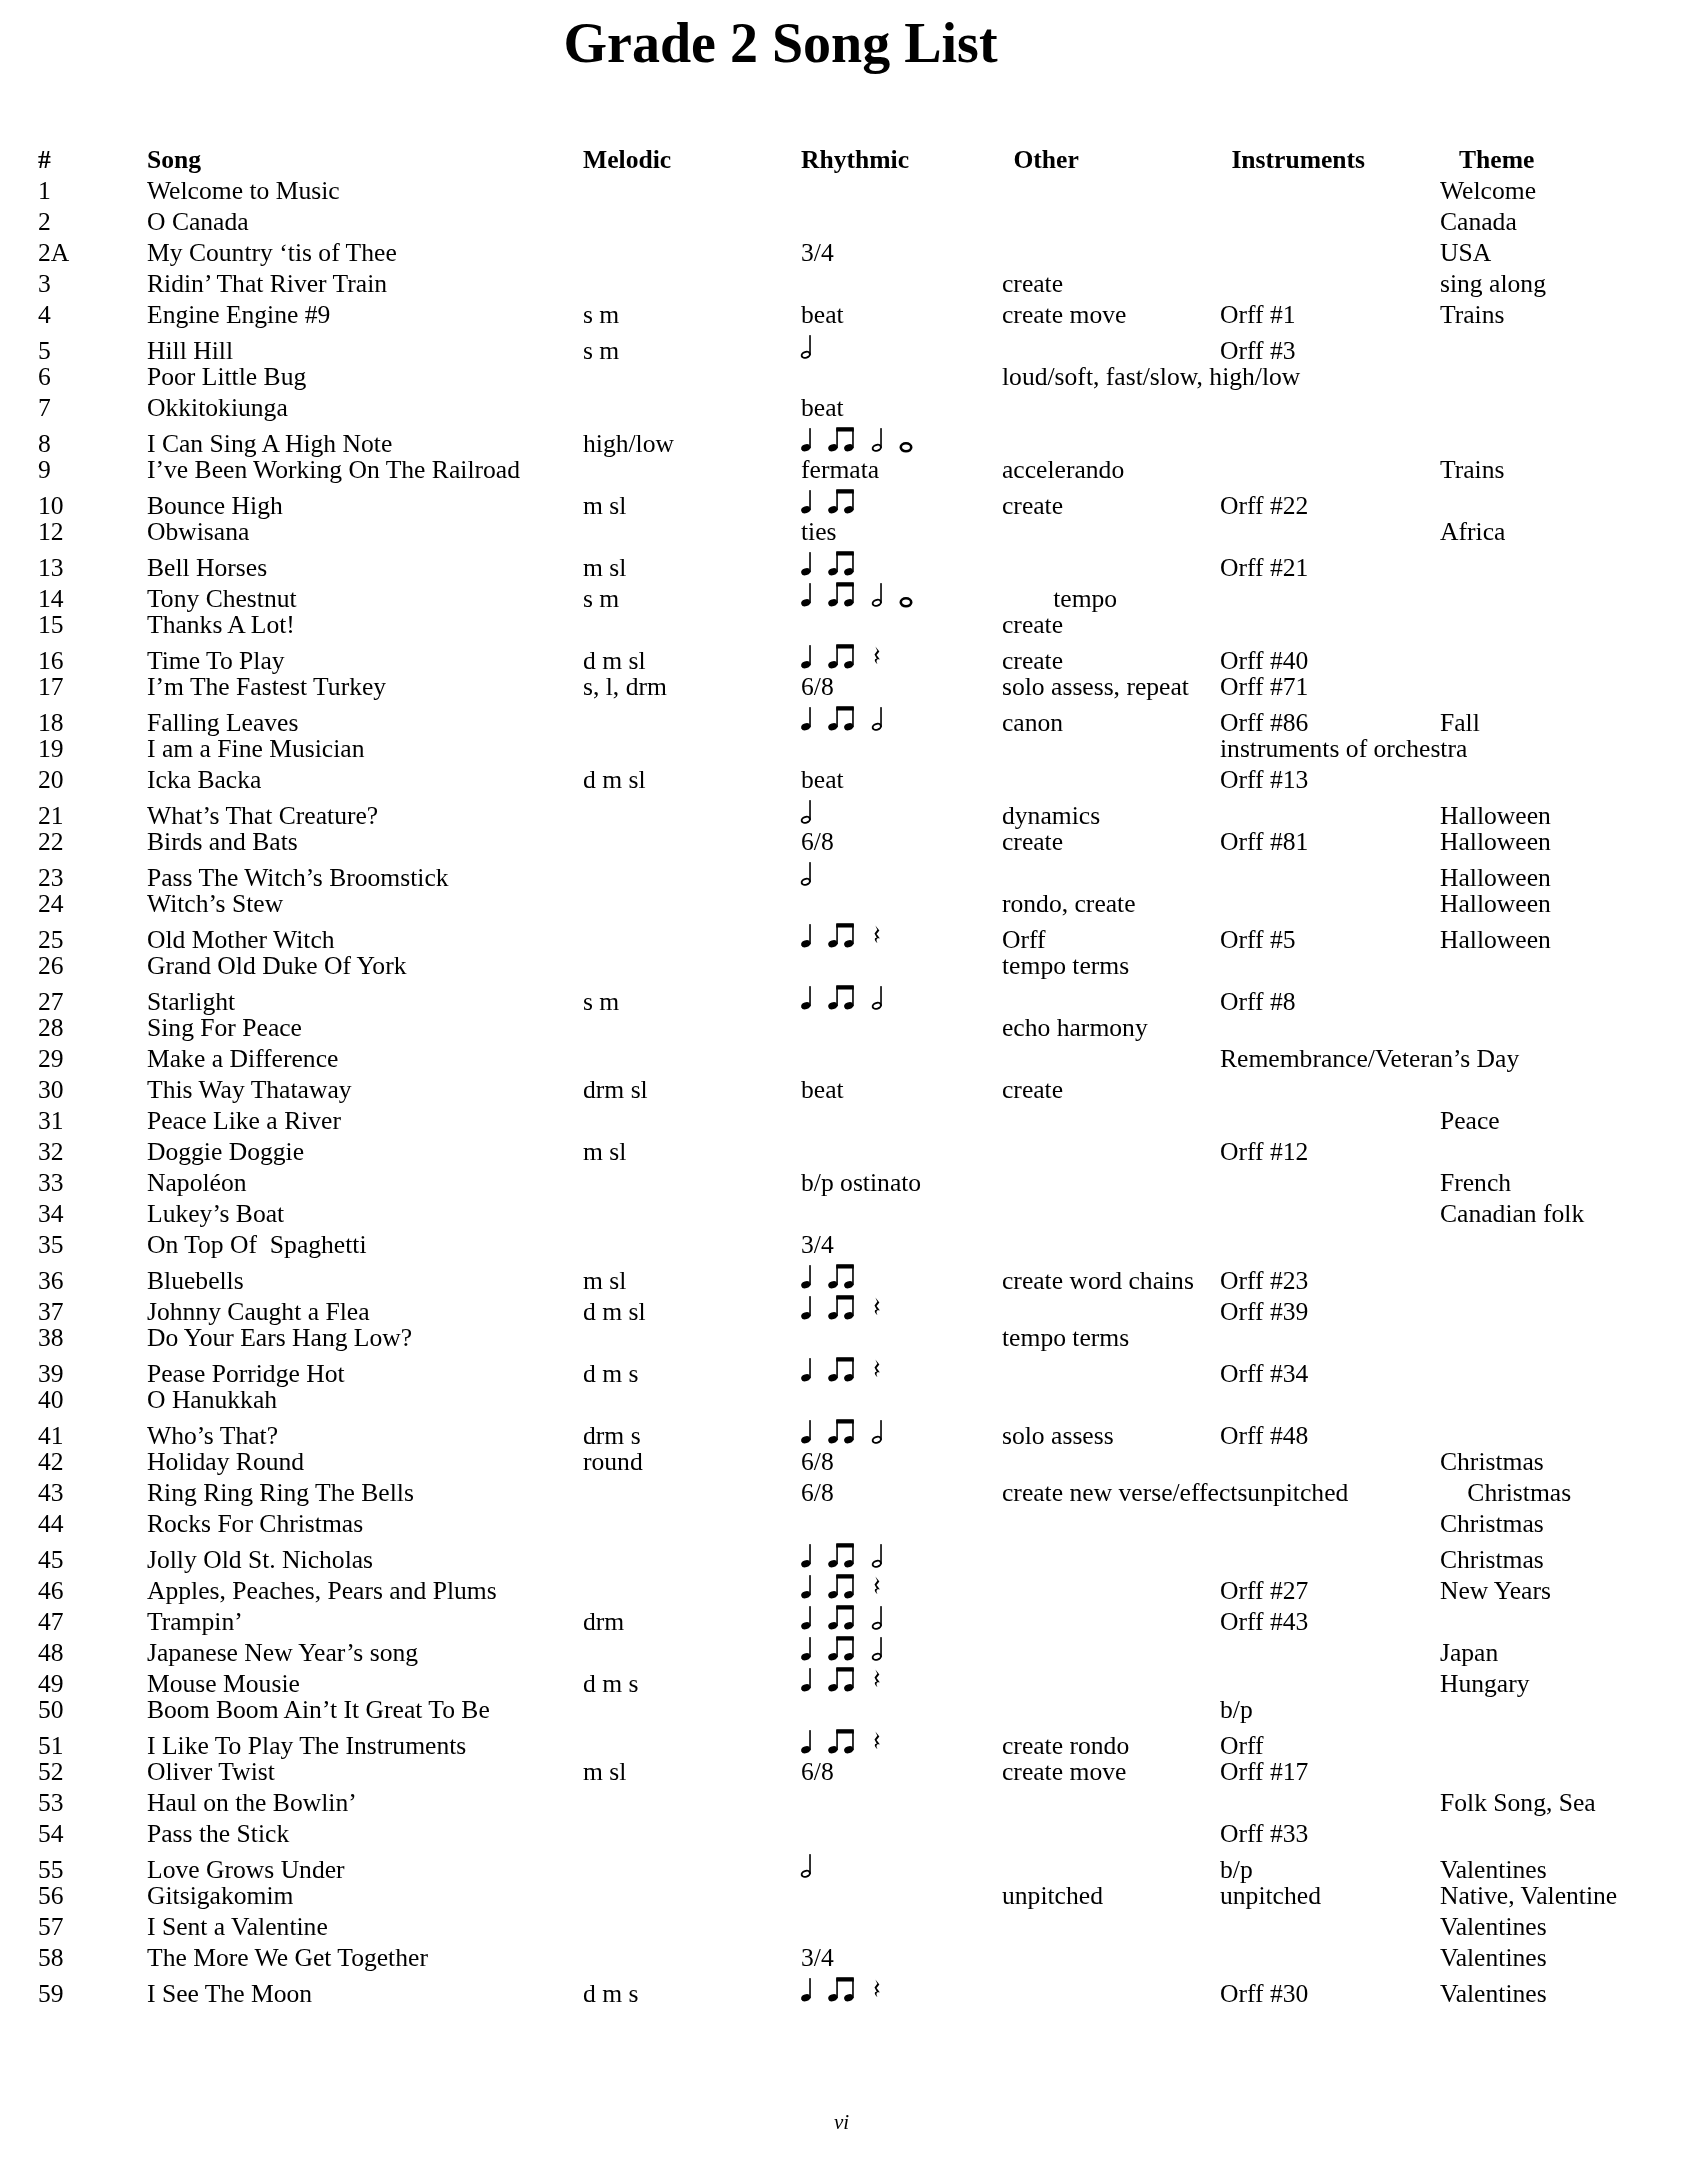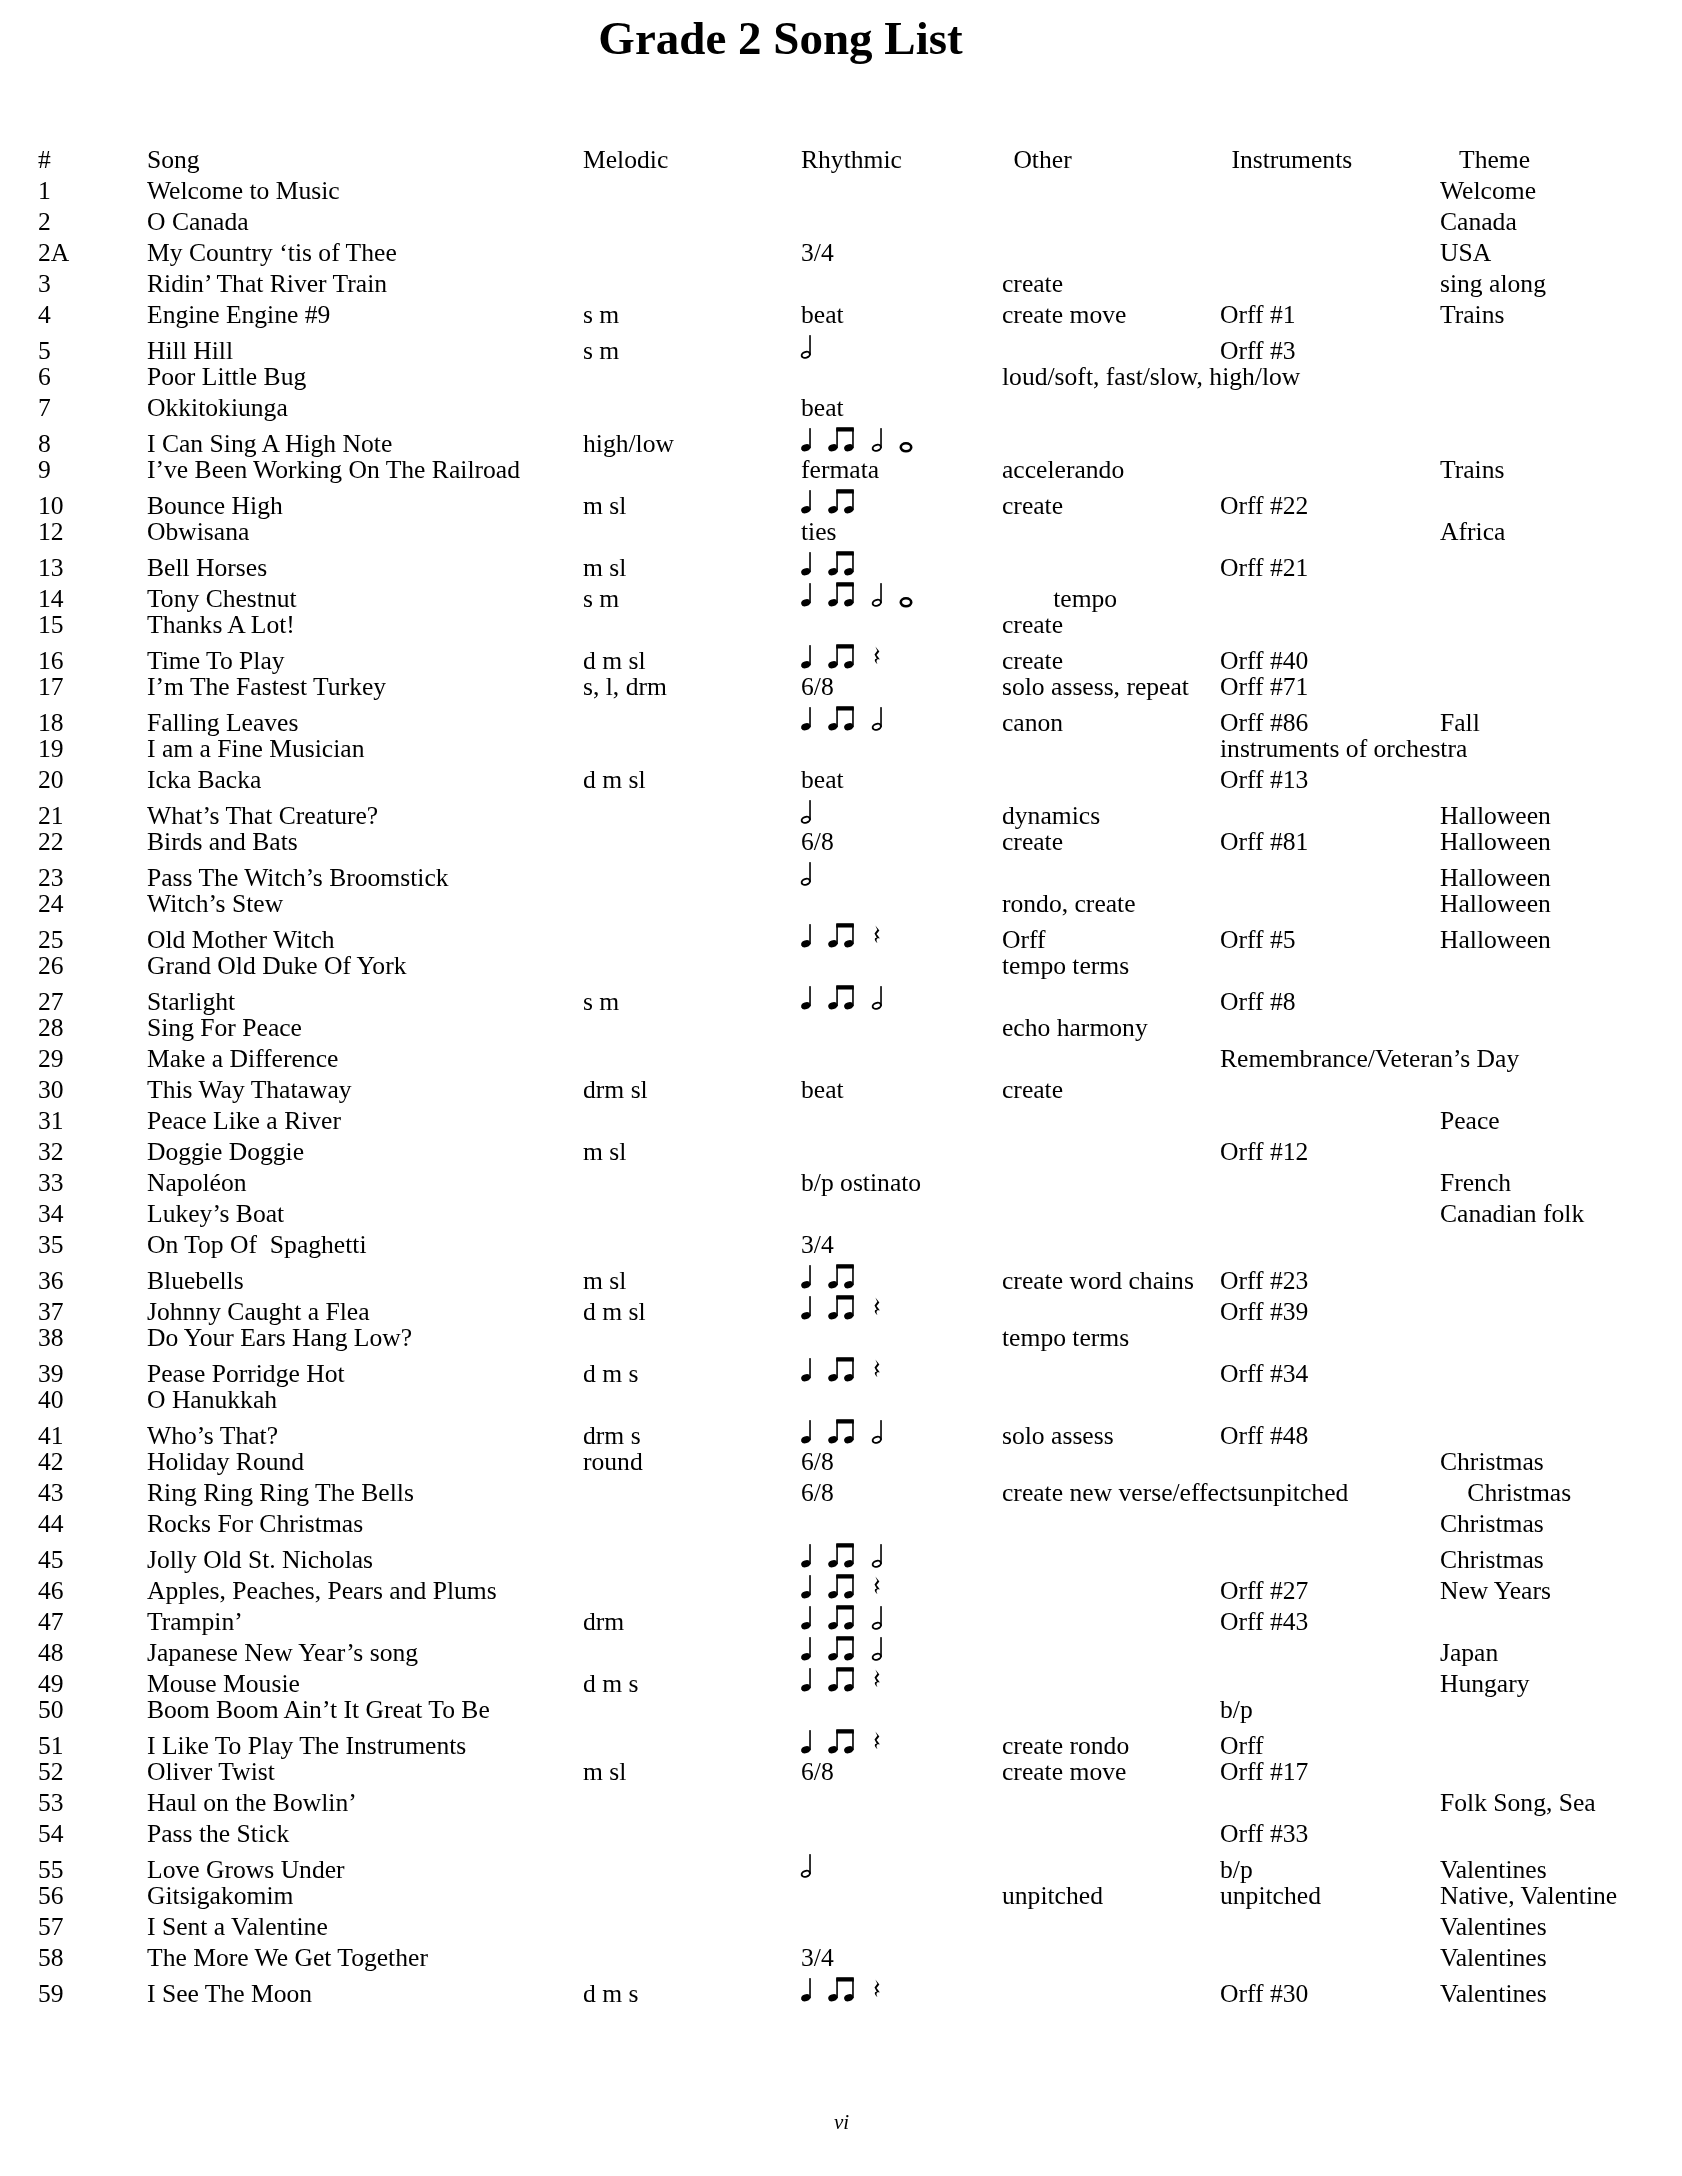--- a/index.html
+++ b/index.html
@@ -3,40 +3,40 @@
 <meta charset="utf-8">
 <style>
   html,body{margin:0;padding:0;}
   body{
     width:1683px;height:2177px;background:#ffffff;color:#000;
     font-family:"Liberation Serif", serif;
     position:relative;overflow:hidden;
   }
   .title{
     position:absolute;top:11.4px;left:0;width:1561px;
-    text-align:center;font-size:47px;font-weight:bold;
+    text-align:center;font-size:56px;font-weight:bold;
   }
   .table{
     position:absolute;top:144px;left:38px;width:1637px;
   }
   .trow{
     white-space:nowrap;line-height:31px;height:31px;font-size:25.6px;
   }
   .trow span.cell{
     display:inline-block;vertical-align:baseline;white-space:pre;
     box-sizing:border-box;
   }
   .c0{min-width:109px;}
   .c1{min-width:436px;}
   .c2{min-width:218px;}
   .c3{min-width:201px;}
   .c4{min-width:218px;}
   .c5{min-width:220px;}
   .c6{min-width:9.5px;}
-  .hdr{font-weight:normal;}
+  .hdr{font-weight:bold;}
   .hdr .c4{padding-left:11.4px;}
   .hdr .c5{padding-left:11.4px;}
   .hdr .c6{padding-left:19px;}
   .note{margin-right:9.5px;}
   .note:last-child{margin-right:0;}
   .footer{
     position:absolute;top:2110px;left:0;width:1683px;
     text-align:center;font-style:italic;font-size:21px;
   }
 </style>

